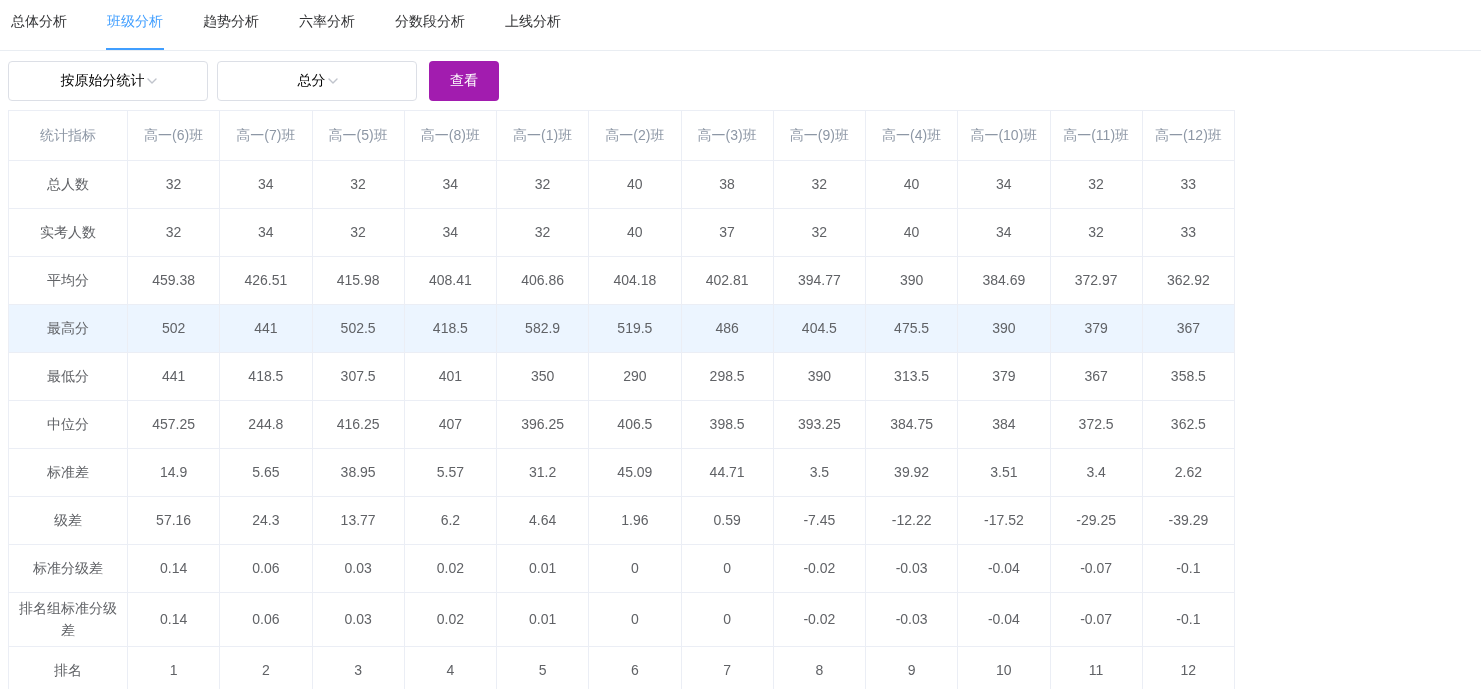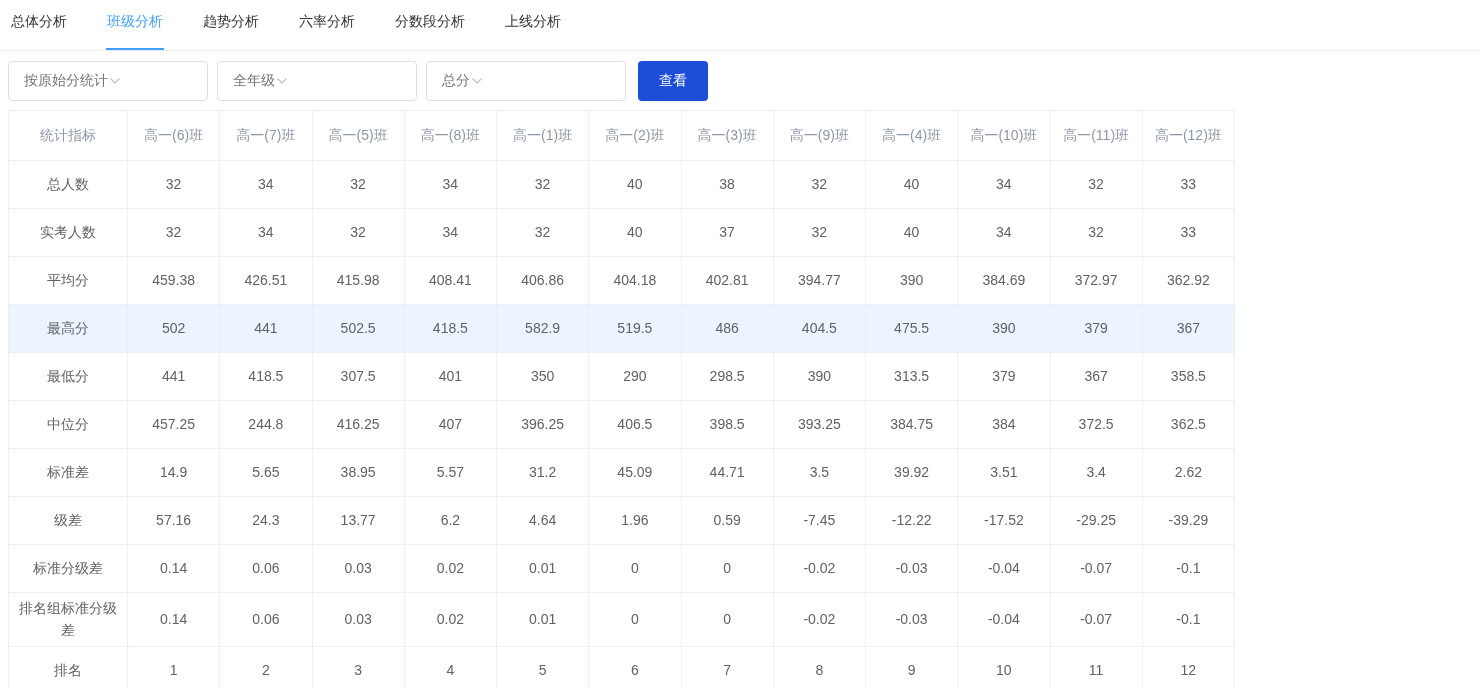--- a/index.html
+++ b/index.html
@@ -36,33 +36,33 @@
     gap: 9px;
     margin: 10px 8px 9px;
   }
   .select {
     width: 200px;
     height: 40px;
     border: 1px solid #dcdfe6;
     border-radius: 4px;
     display: flex;
     align-items: center;
-    justify-content: flex-start;
+    justify-content: center;
     padding: 0 12px 0 15px;
     font-size: 14px;
-    color: #737373;
+    color: #000000;
     cursor: pointer;
     background: #fff;
   }
   .chevron { display: flex; align-items: center; }
   .btn-view {
     min-width: 70px;
     height: 40px;
     margin-left: 3px;
-    background: #1d4ed8;
+    background: #a21caf;
     color: #fff;
     border: none;
     border-radius: 4px;
     font-size: 14px;
     padding: 0 20px;
     cursor: pointer;
     font-family: inherit;
   }
   
   .stats-table {
@@ -104,28 +104,20 @@
 <div class="filters">
   <div class="select">
     <span>按原始分统计</span>
     <span class="chevron">
       <svg width="14" height="14" viewBox="0 0 14 14">
           <path d="M3 5 l4 4 l4 -4" stroke="#c0c4cc" stroke-width="1.4" fill="none" stroke-linecap="round" stroke-linejoin="round"></path>
         </svg>
     </span>
   </div>
   <div class="select">
-    <span>全年级</span>
-    <span class="chevron">
-      <svg width="14" height="14" viewBox="0 0 14 14">
-          <path d="M3 5 l4 4 l4 -4" stroke="#c0c4cc" stroke-width="1.4" fill="none" stroke-linecap="round" stroke-linejoin="round"></path>
-        </svg>
-    </span>
-  </div>
-  <div class="select">
     <span>总分</span>
     <span class="chevron">
       <svg width="14" height="14" viewBox="0 0 14 14">
           <path d="M3 5 l4 4 l4 -4" stroke="#c0c4cc" stroke-width="1.4" fill="none" stroke-linecap="round" stroke-linejoin="round"></path>
         </svg>
     </span>
   </div>
   <button class="btn-view">查看</button>
 </div>
 

